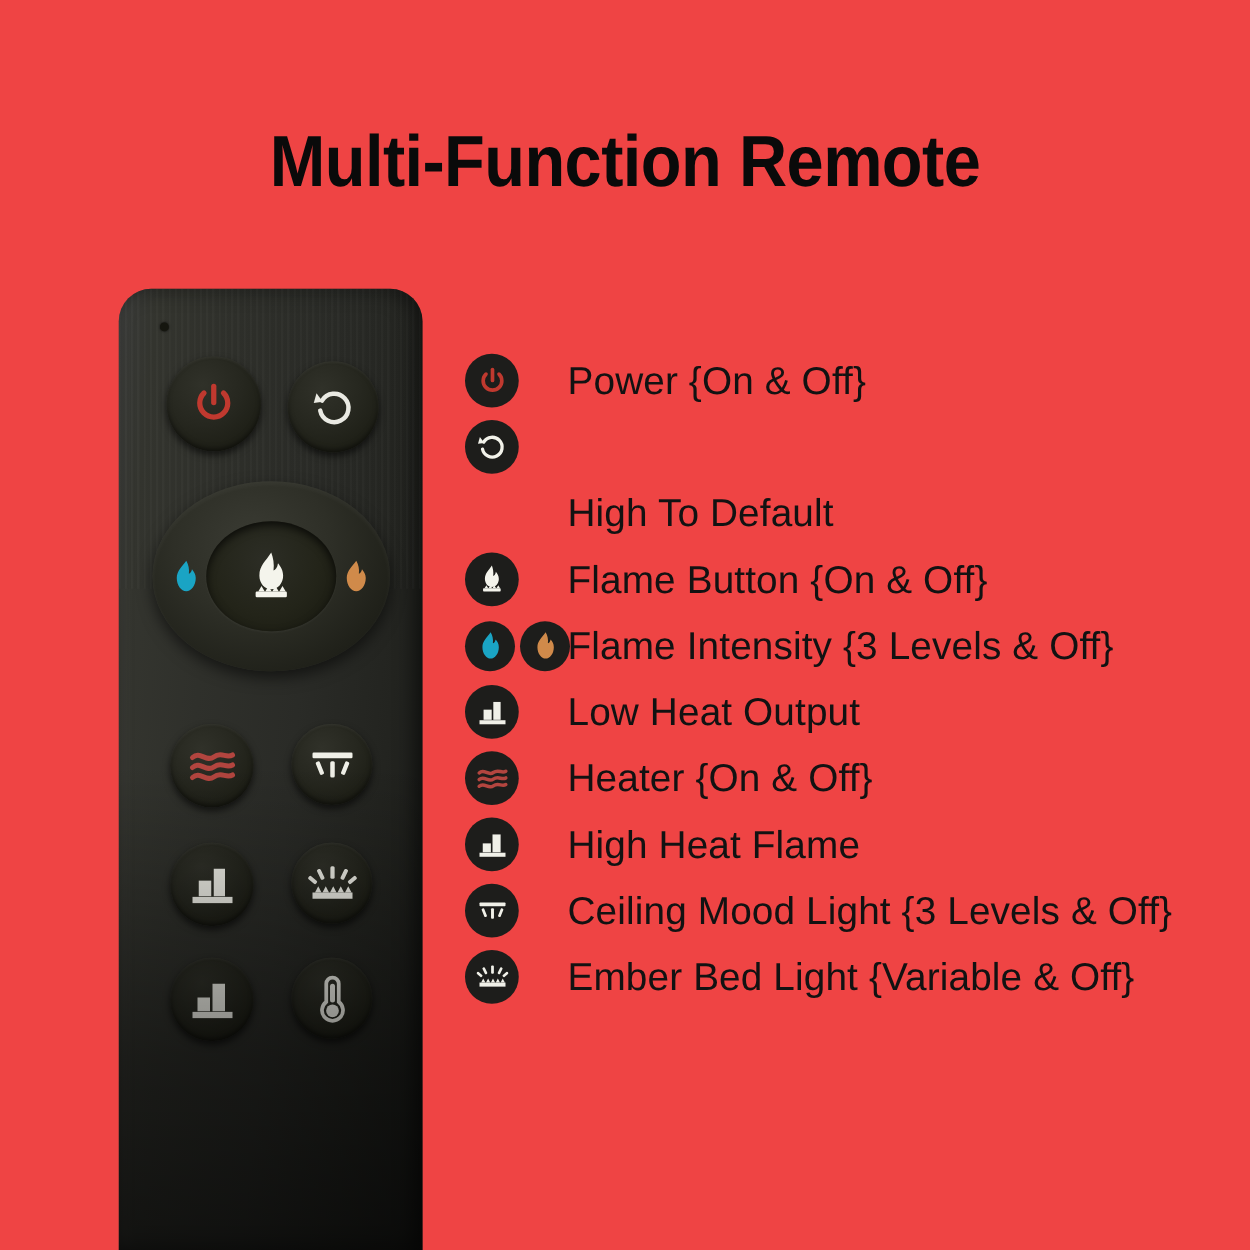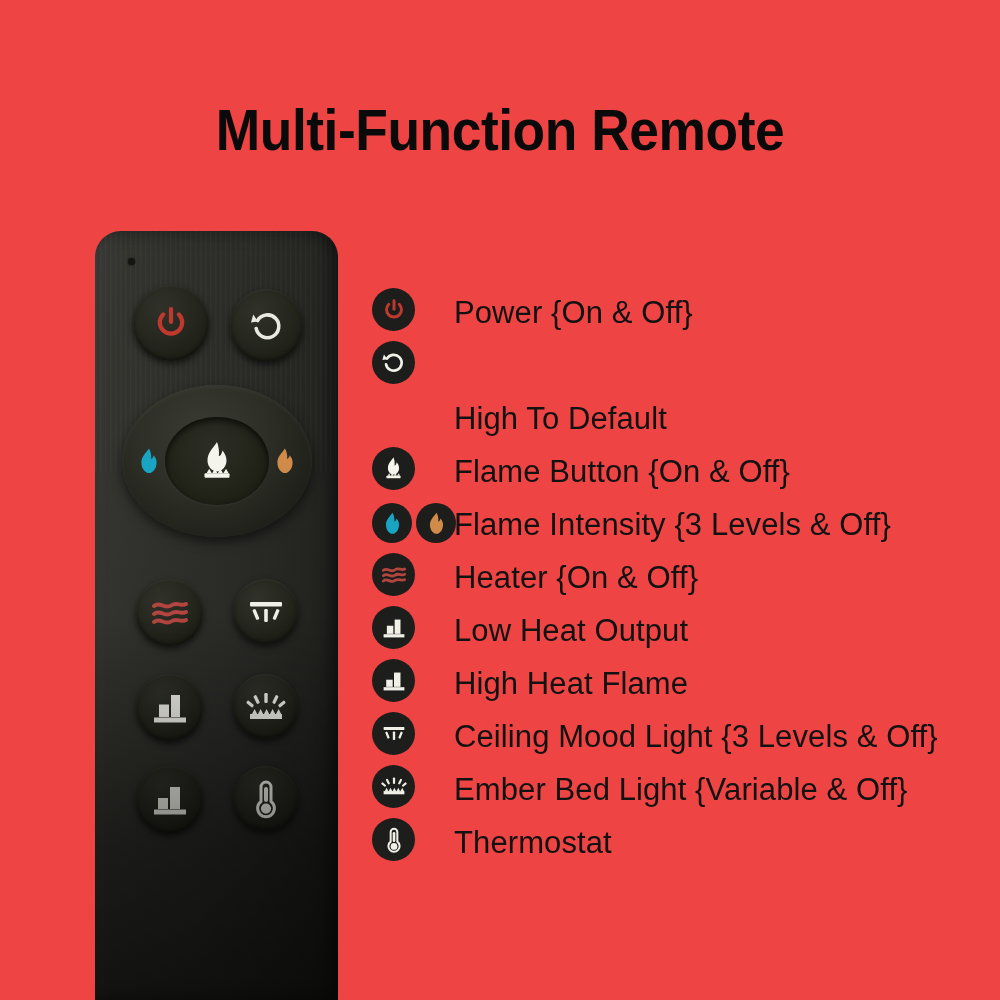--- a/index.html
+++ b/index.html
@@ -139,21 +139,21 @@
 
   
   #legend {
     position: absolute;
     left: 372px;
     top: 278px;
     width: 620px;
   }
   .legend-row {
     display: flex;
-    align-items: flex-end;
+    align-items: center;
     height: 53px;
   }
   .legend-icons {
     width: 82px;
     min-width: 82px;
     display: flex;
     align-items: center;
     gap: 4px;
   }
   .legend-label {
@@ -350,41 +350,41 @@
             <path d="M11 1.5 C7.5 6.5 3.4 9.6 3.4 15.4 C3.4 21.3 7.1 26 11 26 C14.9 26 18.6 21.3 18.6 15.4 C18.6 12.2 17.2 10.3 15.6 8.3 C15.2 10.4 14.2 11.6 13.1 11.9 C13.6 8.2 12.8 4.6 11 1.5 Z" fill="#d08a4a"></path>
           </svg>
         </div>
       </div>
       <div class="legend-label">Flame Intensity {3 Levels &amp; Off}</div>
     </div>
 
     <div class="legend-row">
       <div class="legend-icons">
         <div class="chip">
+          <svg width="26" height="24" viewBox="0 0 40 36">
+            <rect x="9" y="14.5" width="10" height="12.5" fill="#f0f0e8"></rect>
+            <rect x="21" y="5" width="9" height="22" fill="#f0f0e8"></rect>
+            <rect x="4" y="27.5" width="32" height="5" fill="#f0f0e8"></rect>
+          </svg>
+        </div>
+      </div>
+      <div class="legend-label">Low Heat Output</div>
+    </div>
+
+    <div class="legend-row">
+      <div class="legend-icons">
+        <div class="chip">
           <svg width="28" height="22" viewBox="0 0 42 32">
             <path d="M5 9 C11 3.5 16 13 22 8.5 C28 4 32 10 37 7" fill="none" stroke="#b3453f" stroke-width="4.2" stroke-linecap="round"></path>
             <path d="M5 17 C11 11.5 16 21 22 16.5 C28 12 32 18 37 15" fill="none" stroke="#b3453f" stroke-width="4.2" stroke-linecap="round"></path>
             <path d="M5 25 C11 19.5 16 29 22 24.5 C28 20 32 26 37 23" fill="none" stroke="#b3453f" stroke-width="4.2" stroke-linecap="round"></path>
           </svg>
         </div>
       </div>
       <div class="legend-label">Heater {On &amp; Off}</div>
-    </div>
-
-    <div class="legend-row">
-      <div class="legend-icons">
-        <div class="chip">
-          <svg width="26" height="24" viewBox="0 0 40 36">
-            <rect x="9" y="14.5" width="10" height="12.5" fill="#f0f0e8"></rect>
-            <rect x="21" y="5" width="9" height="22" fill="#f0f0e8"></rect>
-            <rect x="4" y="27.5" width="32" height="5" fill="#f0f0e8"></rect>
-          </svg>
-        </div>
-      </div>
-      <div class="legend-label">Low Heat Output</div>
     </div>
 
     <div class="legend-row">
       <div class="legend-icons">
         <div class="chip">
           <svg width="26" height="24" viewBox="0 0 40 36">
             <rect x="8" y="16" width="10" height="11" fill="#f0f0e8"></rect>
             <rect x="20" y="5" width="10" height="22" fill="#f0f0e8"></rect>
             <rect x="4" y="27.5" width="32" height="5" fill="#f0f0e8"></rect>
           </svg>
@@ -421,27 +421,15 @@
             <path d="M12 24 l2.6 -5 2.6 5 z" fill="#f0f0e8"></path>
             <path d="M18 24 l2.6 -5 2.6 5 z" fill="#f0f0e8"></path>
             <path d="M24 24 l2.6 -5 2.6 5 z" fill="#f0f0e8"></path>
             <path d="M30 24 l2.6 -5 2.6 5 z" fill="#f0f0e8"></path>
           </svg>
         </div>
       </div>
       <div class="legend-label">Ember Bed Light {Variable &amp; Off}</div>
     </div>
 
-    <div class="legend-row">
-      <div class="legend-icons">
-        <div class="chip">
-          <svg width="20" height="28" viewBox="0 0 30 40">
-            <path d="M15 3 a5 5 0 0 1 5 5 v14.5 a8.4 8.4 0 1 1 -10 0 V8 a5 5 0 0 1 5 -5 z" fill="none" stroke="#f0f0e8" stroke-width="3"></path>
-            <rect x="13" y="8" width="4" height="15" rx="2" fill="#f0f0e8"></rect>
-            <circle cx="15" cy="29.6" r="5.1" fill="#f0f0e8"></circle>
-          </svg>
-        </div>
-      </div>
-      <div class="legend-label">Thermostat</div>
-    </div>
 
   </div>
 </div>
 
 </body></html>

